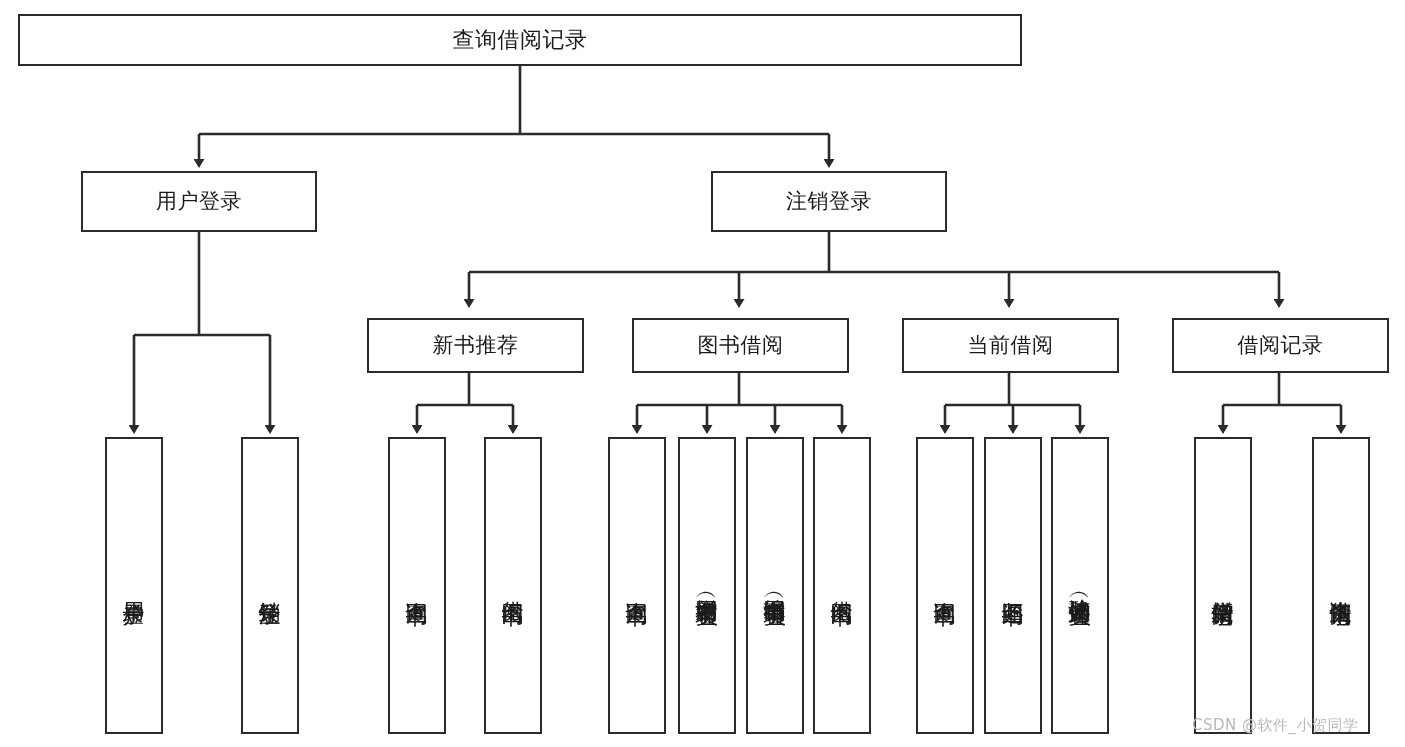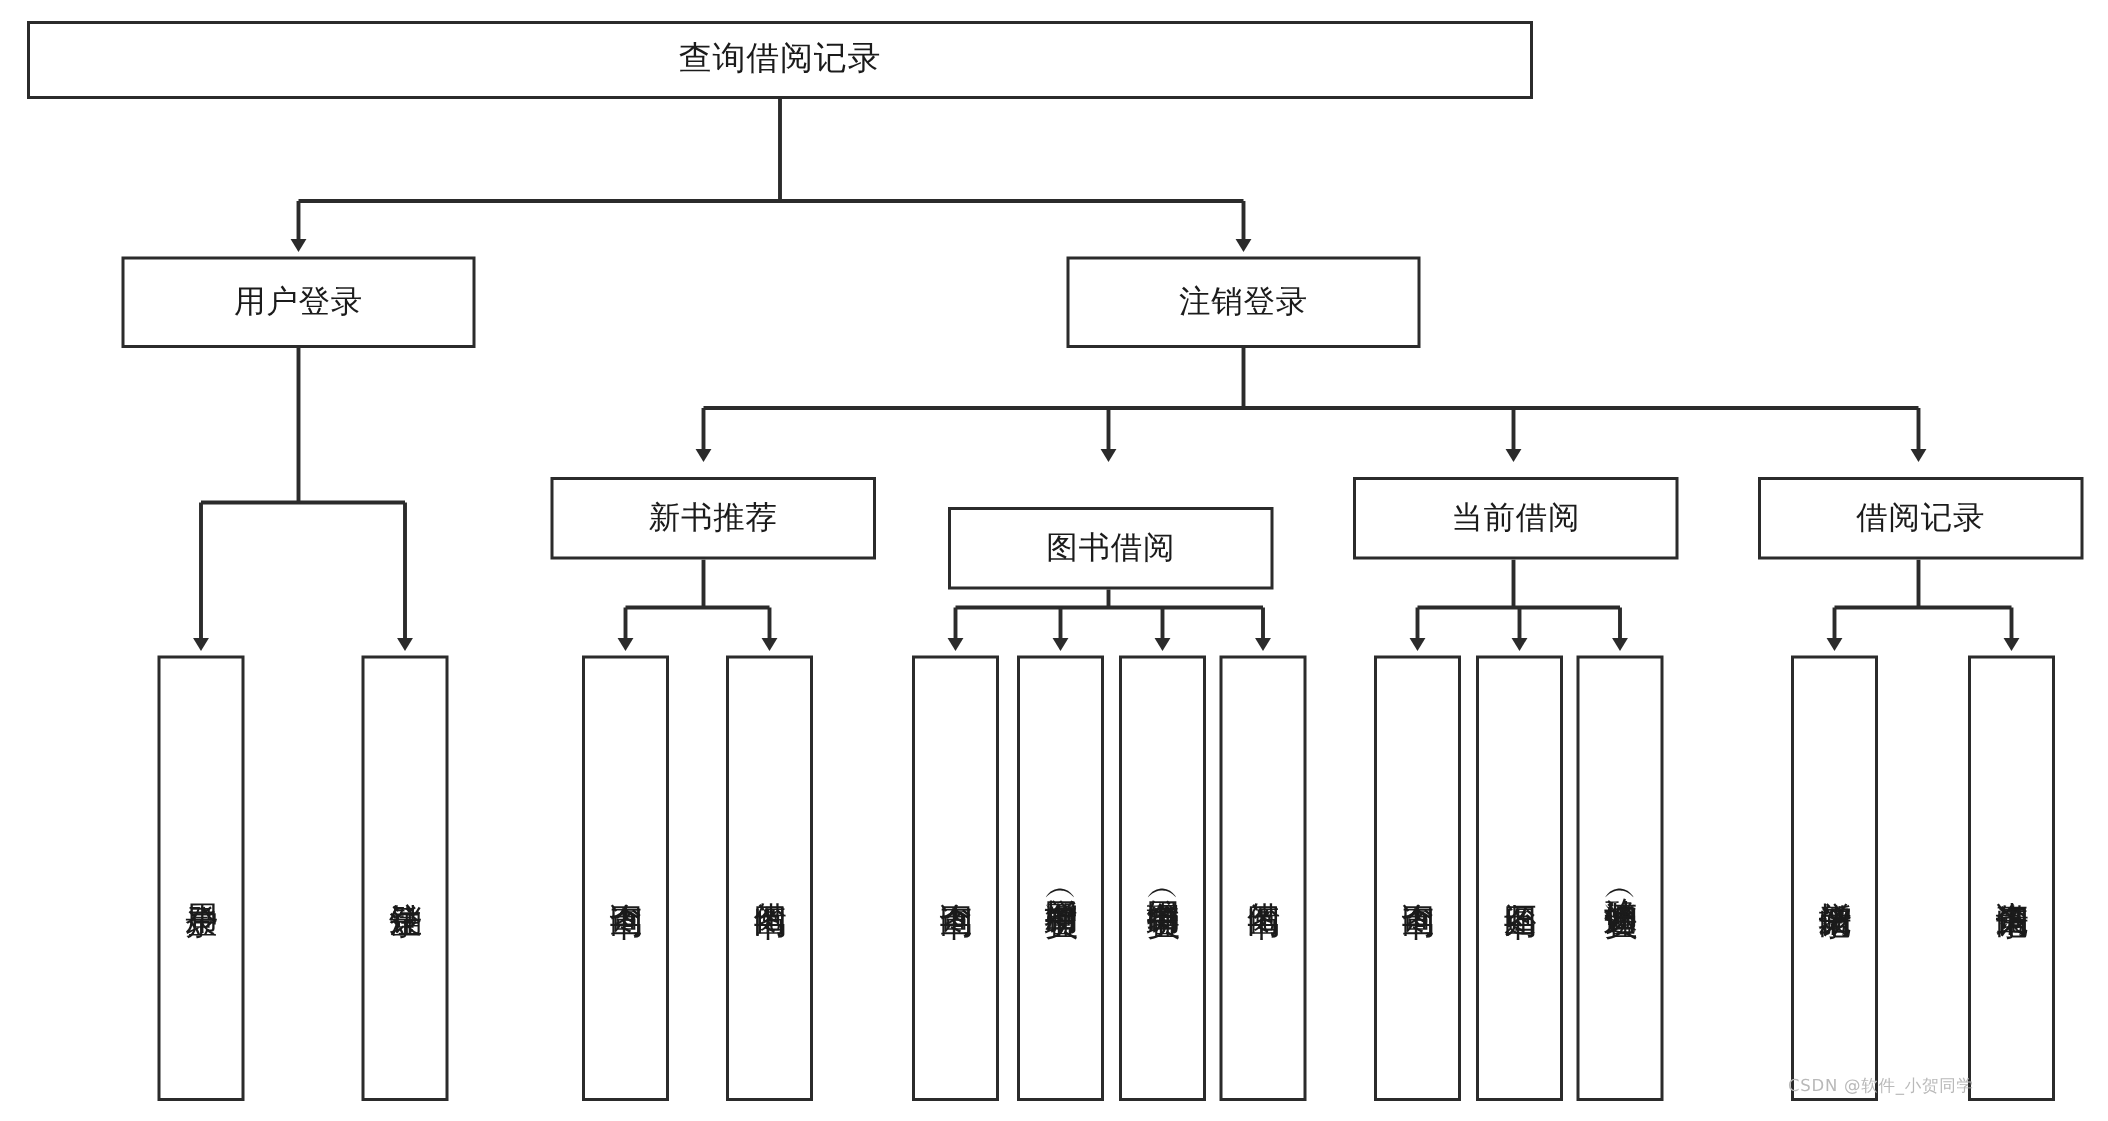--- a/index.html
+++ b/index.html
@@ -59,21 +59,21 @@
     writing-mode: vertical-rl;
     text-orientation: upright;
     font-size: 22px;
     line-height: 1.32;
     letter-spacing: 1px;
     max-height: 272px;
     white-space: normal;
   }
   .watermark {
     position: absolute;
-    font-size: 11px;
+    font-size: 15px;
     color: #b9b9b9;
     white-space: nowrap;
     letter-spacing: 0.5px;
   }
 </style>
 </head>
 <body>
 
 <div id="canvas">
 
@@ -134,21 +134,21 @@
   <div class="node h-node" style="left:81px; top:171px; width:236px; height:61px;">
     <span class="label">用户登录</span>
   </div>
   <div class="node h-node" style="left:711px; top:171px; width:236px; height:61px;">
     <span class="label">注销登录</span>
   </div>
 
   <div class="node h-node" style="left:367px; top:318px; width:217px; height:55px;">
     <span class="label">新书推荐</span>
   </div>
-  <div class="node h-node" style="left:632px; top:318px; width:217px; height:55px;margin-top:20px;">
+  <div class="node h-node" style="left:632px; top:318px; width:217px; height:55px;">
     <span class="label">图书借阅</span>
   </div>
   <div class="node h-node" style="left:1172px; top:318px; width:217px; height:55px;">
     <span class="label">借阅记录</span>
   </div>
   <div class="node h-node" style="left:902px; top:318px; width:217px; height:55px;">
     <span class="label">当前借阅</span>
   </div>
 
   <div class="node v-node" style="left:105px; top:437px; width:58px; height:297px;">

